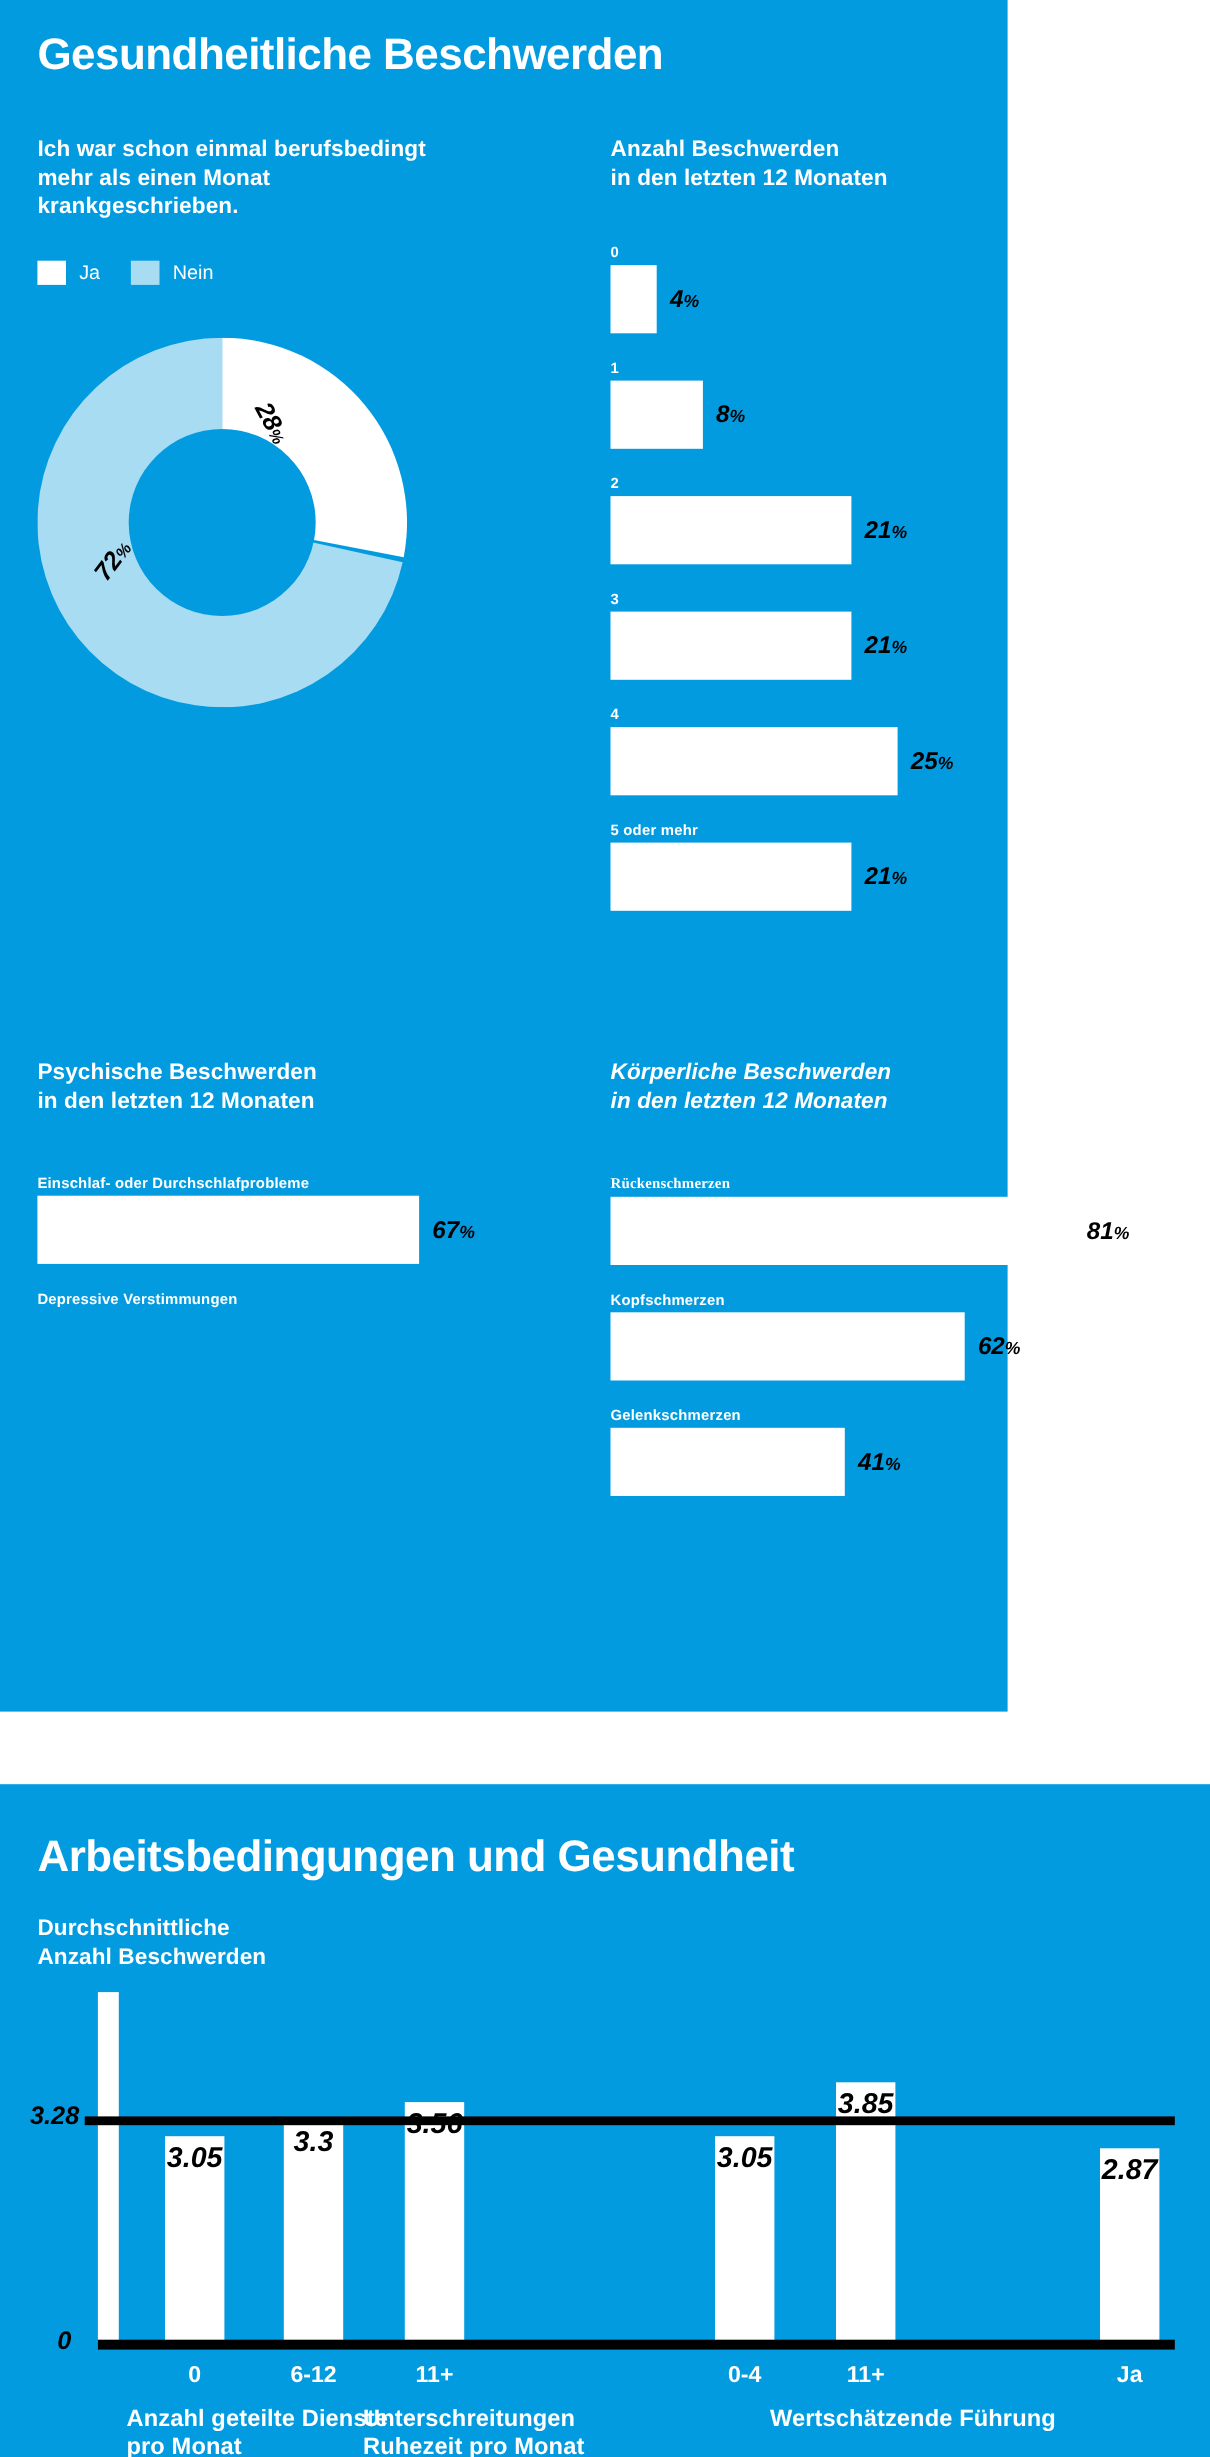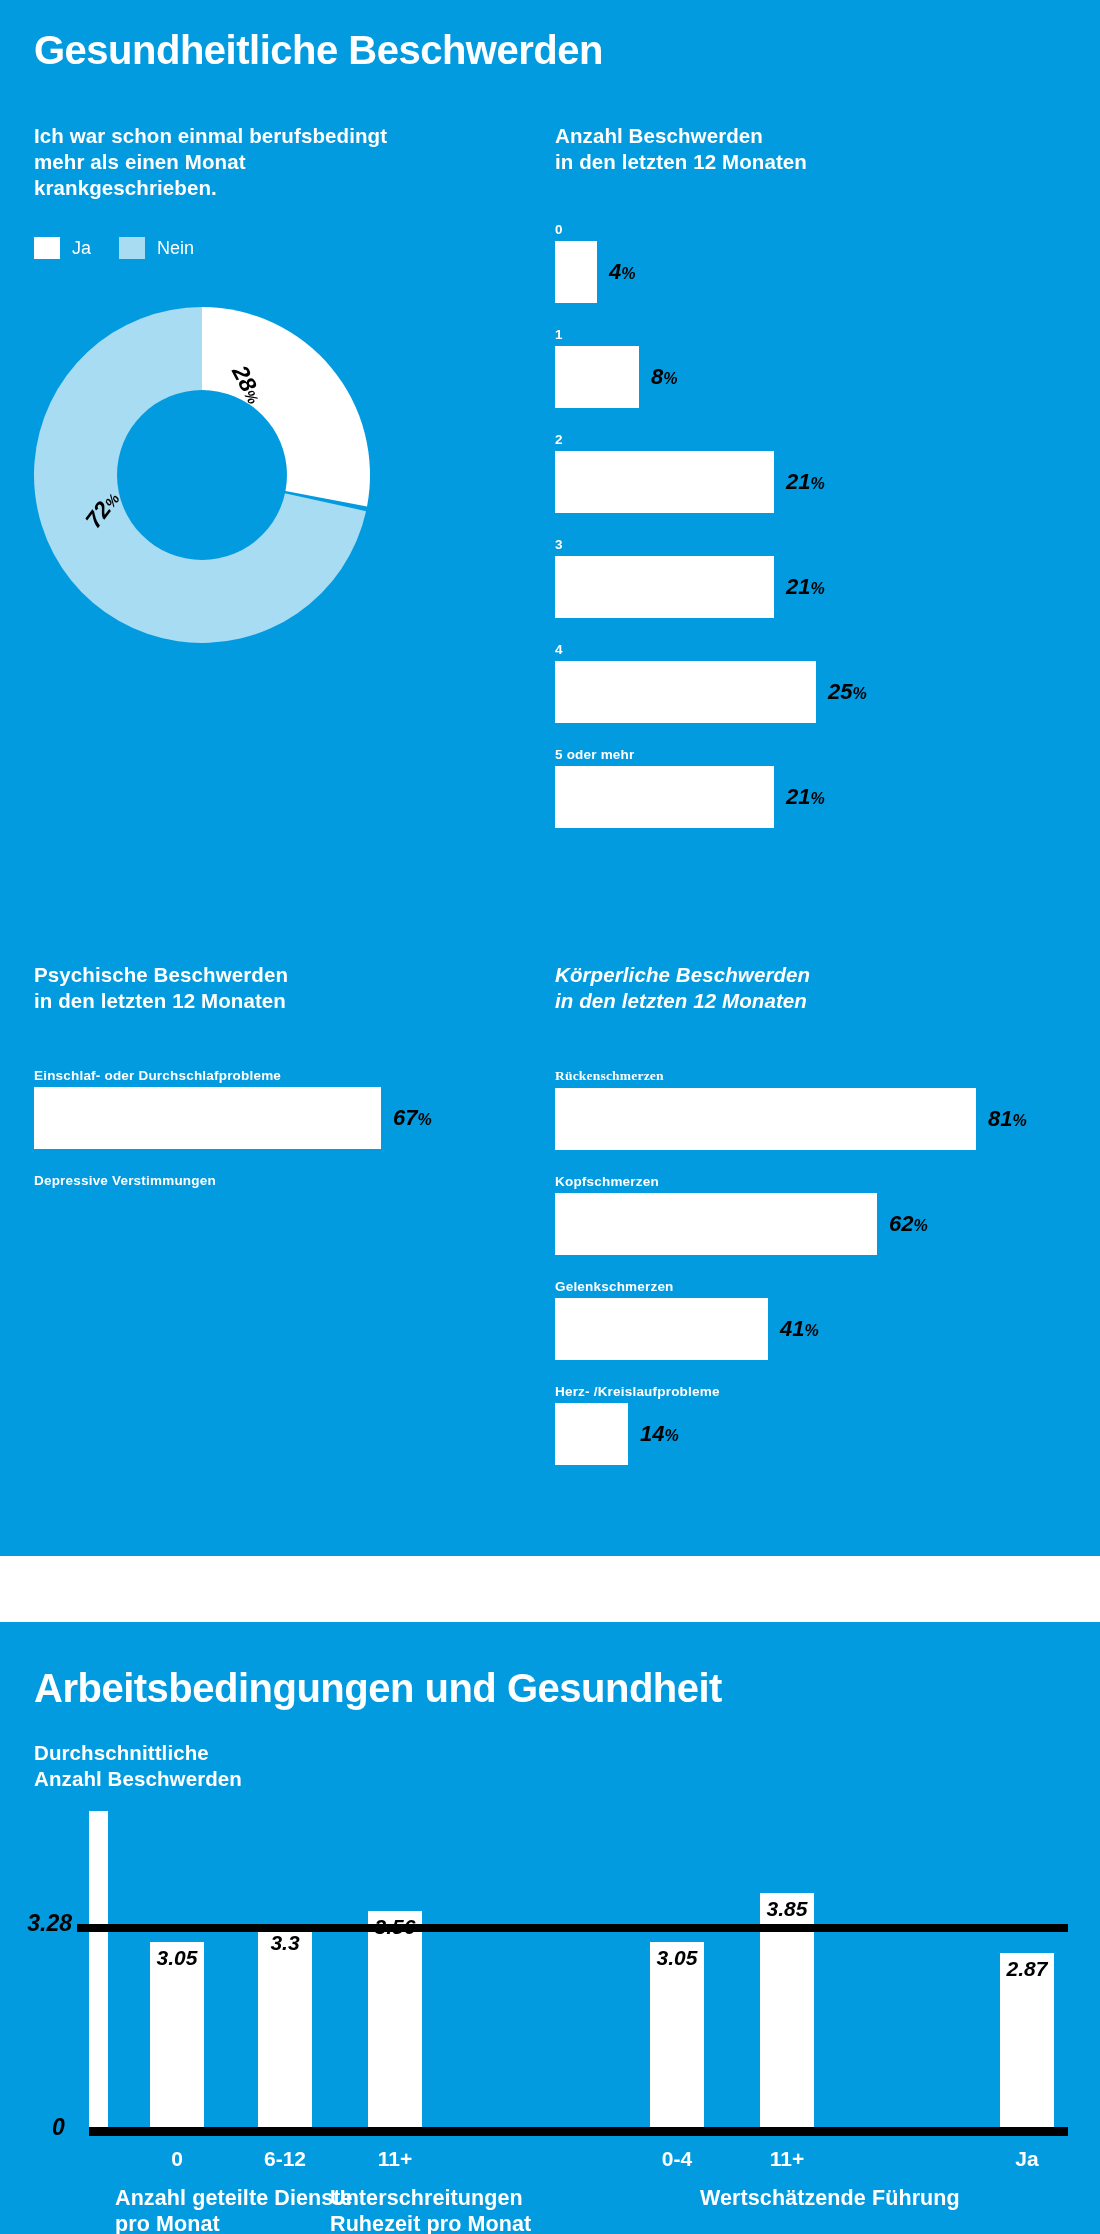--- a/index.html
+++ b/index.html
@@ -13,21 +13,21 @@
     width: 1100px;
     height: 2234px;
     background: #ffffff;
     overflow: hidden;
   }
 
   
   .panel-top {
     position: absolute;
     left: 0; top: 0;
-    width: 1100px; height: 1556px;
+    width: 916px; height: 1556px;
     background: #039BE0;
   }
   .panel-bottom {
     position: absolute;
     left: 0; top: 1622px;
     width: 1100px; height: 612px;
     background: #039BE0;
   }
 
   
@@ -123,21 +123,21 @@
   }
   .vbar {
     position: absolute;
     background: #ffffff;
     bottom: 0;
   }
   .vbar-holder { position: absolute; left: 0; top: 0; width: 1100px; height: 345px; }
   .vbar-val {
     position: absolute;
     color: #000000;
-    font-size: 21px;
+    font-size: 26px;
     font-weight: 700;
     font-style: italic;
     white-space: nowrap;
     text-align: center;
   }
   .vbar-tick {
     position: absolute;
     color: #ffffff;
     font-size: 21px;
     font-weight: 700;
@@ -281,27 +281,20 @@
           <div class="hbar-line">
             <div class="hbar-fill" style="width: 322px; height: 62px;"></div>
             <div class="hbar-val"><span>62</span><span class="pct">%</span></div>
           </div>
         </div>
         <div class="hbar-row" style="margin-bottom: 24px;">
           <div class="hbar-cat" style="margin-bottom: 4px;">Gelenkschmerzen</div>
           <div class="hbar-line">
             <div class="hbar-fill" style="width: 213px; height: 62px;"></div>
             <div class="hbar-val"><span>41</span><span class="pct">%</span></div>
-          </div>
-        </div>
-        <div class="hbar-row" style="margin-bottom: 24px;">
-          <div class="hbar-cat" style="margin-bottom: 4px;">Herz- /Kreislaufprobleme</div>
-          <div class="hbar-line">
-            <div class="hbar-fill" style="width: 73px; height: 62px;"></div>
-            <div class="hbar-val"><span>14</span><span class="pct">%</span></div>
           </div>
         </div>
       </div>
 
   </div>
 
   <div class="panel-bottom">
     <div class="section-title" style="left:34px; top:44px;">Arbeitsbedingungen und Gesundheit</div>
 
     <div class="axis-title" style="left:34px; top:118px;">

